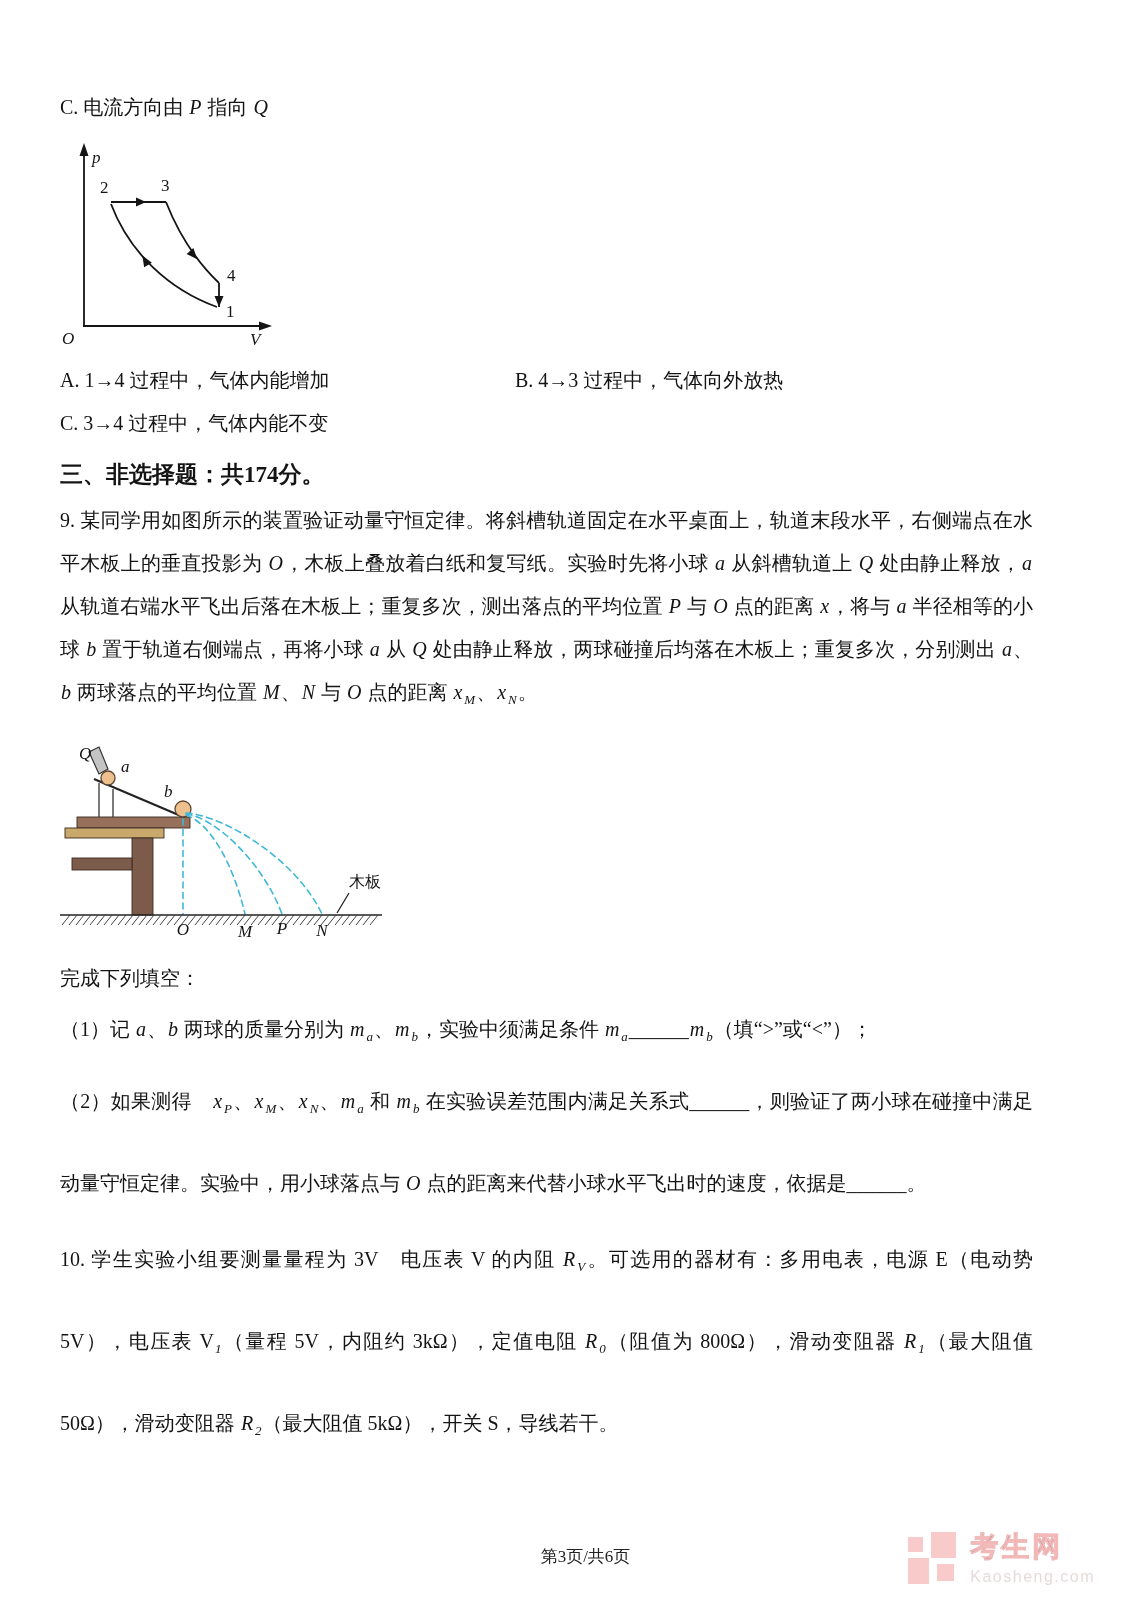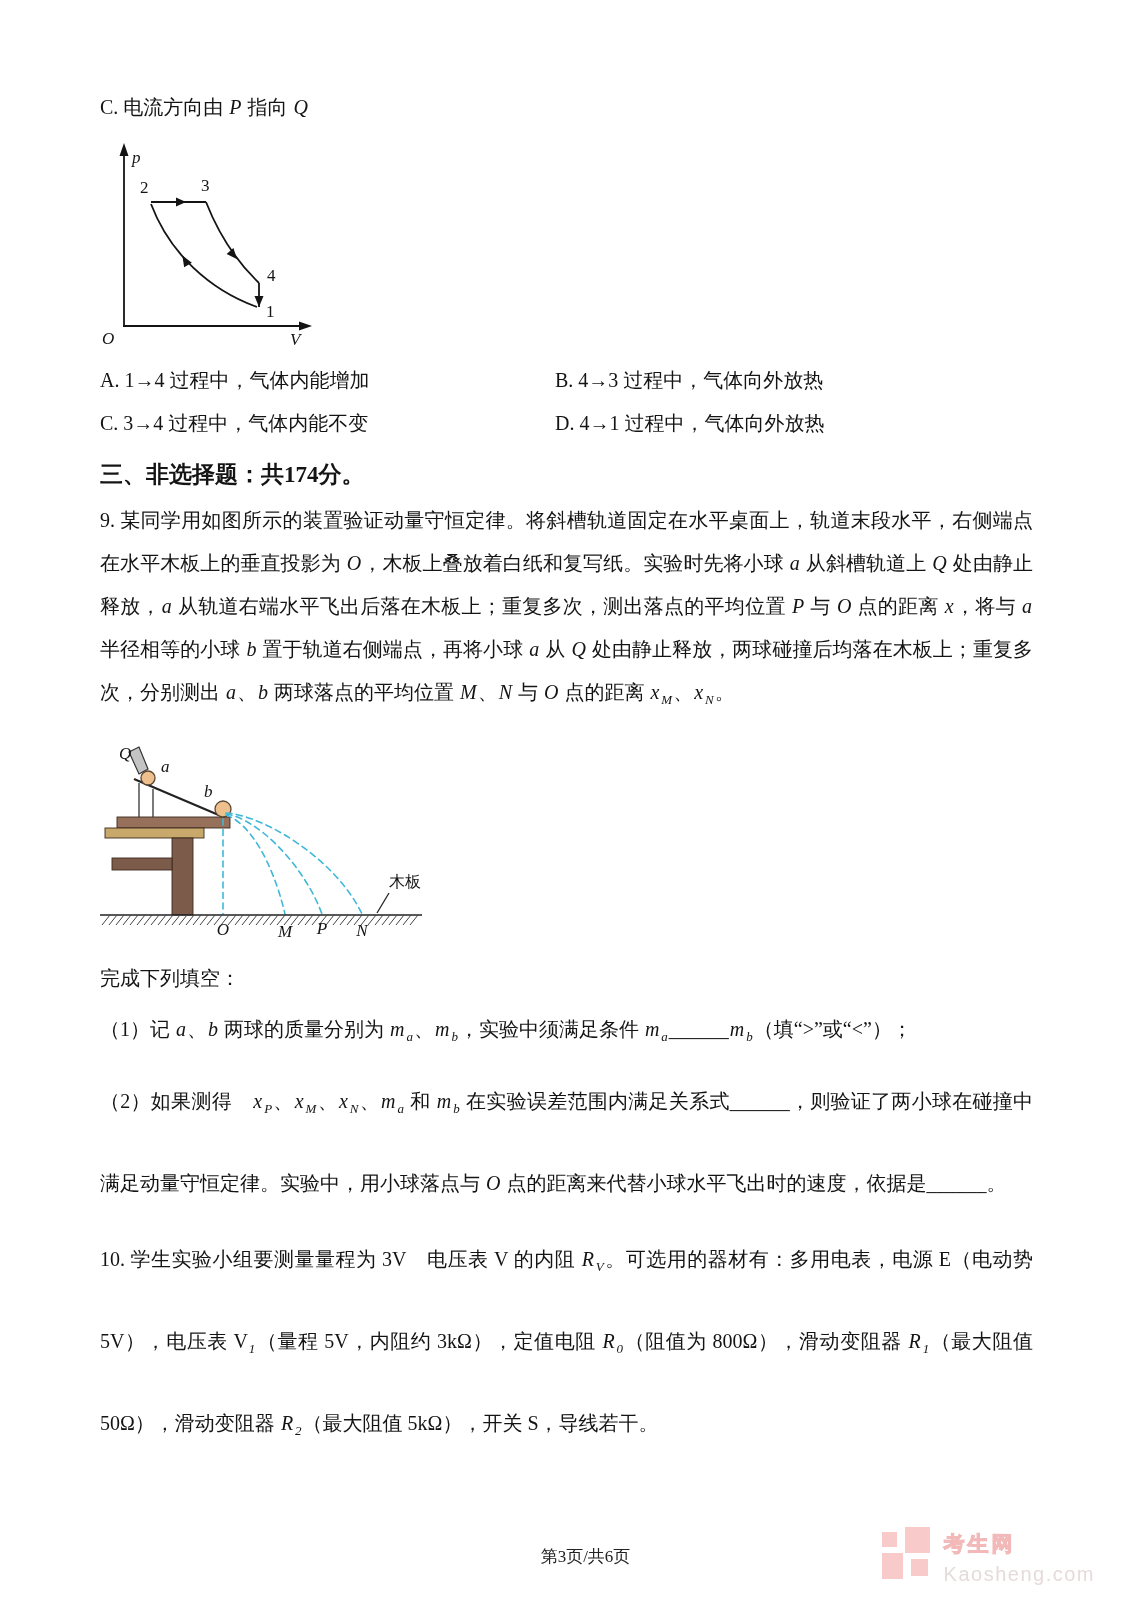--- a/index.html
+++ b/index.html
@@ -1,21 +1,21 @@
 <!DOCTYPE html>
 <html><head>
 <meta charset="utf-8">
 <style>
   html,body{margin:0;padding:0;}
   body{
     width:1131px;height:1600px;background:#ffffff;color:#141414;
     font-family:"Liberation Serif","DejaVu Serif",serif;
     position:relative;overflow:hidden;
   }
-  .page{padding:86px 98px 0 100px;}
+  .page{padding:86px 98px 0 60px;}
   .para{font-size:20px;line-height:43px;text-align:justify;margin:0;}
   .opt-row{display:flex;font-size:20px;line-height:43px;margin:0;}
   .opt-row .left{width:455px;flex:0 0 455px;}
   .vit{font-style:italic;padding:0 1px;}
   .vsub{font-style:italic;font-size:13px;vertical-align:-5px;padding:0 1px;}
   .section-header{font-size:23px;font-weight:bold;line-height:44px;margin:8px 0 0 0;}
   .pv-figure{margin:10px 0 2px -6px;}
   .exp-figure{margin:12px 0 0 -8px;}
   .wide{line-height:74px;font-family:Liberation Serif, serif;}
   .mid{line-height:50px;}
@@ -26,22 +26,22 @@
   .traj{fill:none;stroke:#3fb8d8;stroke-width:1.6;stroke-dasharray:6 4.5;stroke-linecap:round;}
   .footer-page{position:absolute;bottom:32px;left:0;width:100%;text-align:center;font-size:17px;color:#222;padding-left:20px;}
   .watermark{position:absolute;right:36px;bottom:14px;display:flex;align-items:flex-start;gap:10px;}
   .wm-mark{position:relative;width:52px;height:52px;}
   .wm-mark div{position:absolute;background:#f8caca;}
   .wm-b1{left:0;top:5px;width:15px;height:15px;}
   .wm-b2{left:0;top:26px;width:21px;height:26px;}
   .wm-b3{left:23px;top:0;width:25px;height:26px;}
   .wm-b4{left:29px;top:32px;width:17px;height:17px;}
   .wm-text{display:flex;flex-direction:column;}
-  .wm-brand{font-family:Liberation Serif, serif;font-weight:bold;font-size:21px;line-height:34px;letter-spacing:3px;color:#737373;-webkit-text-stroke:1px #f3b9b9;}
-  .wm-domain{font-family:"Liberation Sans","DejaVu Sans",sans-serif;font-size:20px;letter-spacing:1.5px;color:#e6dbdb;margin-top:2px;}
+  .wm-brand{font-family:Liberation Mono, monospace;font-weight:bold;font-size:28px;line-height:34px;letter-spacing:3px;color:#737373;-webkit-text-stroke:1px #f3b9b9;}
+  .wm-domain{font-family:"Liberation Sans","DejaVu Sans",sans-serif;font-size:16px;letter-spacing:1.5px;color:#e6dbdb;margin-top:2px;}
 </style>
 </head>
 <body>
 
 <div class="page">
 
   <div class="opt-row">
     <span class="left"><span>C. 电流方向由 </span><span class="vit">P</span><span> 指向 </span><span class="vit">Q</span></span>
   </div>
 
@@ -74,21 +74,20 @@
       <text x="172" y="178" class="snum">1</text>
     </svg>
   </div>
 
   <div class="opt-row" style="margin-top:8px;">
     <span class="left"><span>A. 1→4 过程中，气体内能增加</span></span>
     <span><span>B. 4→3 过程中，气体向外放热</span></span>
   </div>
   <div class="opt-row">
     <span class="left"><span>C. 3→4 过程中，气体内能不变</span></span>
-    <span><span>D. 4→1 过程中，气体向外放热</span></span>
   </div>
 
   <h3 class="section-header">三、非选择题：共174分。</h3>
 
   <p class="para" style="margin-top:2px;"><span>9. 某同学用如图所示的装置验证动量守恒定律。将斜槽轨道固定在水平桌面上，轨道末段水平，右侧端点在水平木板上的垂直投影为 </span><span class="vit">O</span><span>，木板上叠放着白纸和复写纸。实验时先将小球 </span><span class="vit">a</span><span> 从斜槽轨道上 </span><span class="vit">Q</span><span> 处由静止释放，</span><span class="vit">a</span><span> 从轨道右端水平飞出后落在木板上；重复多次，测出落点的平均位置 </span><span class="vit">P</span><span> 与 </span><span class="vit">O</span><span> 点的距离 </span><span class="vit">x</span><span>，将与 </span><span class="vit">a</span><span> 半径相等的小球 </span><span class="vit">b</span><span> 置于轨道右侧端点，再将小球 </span><span class="vit">a</span><span> 从 </span><span class="vit">Q</span><span> 处由静止释放，两球碰撞后均落在木板上；重复多次，分别测出 </span><span class="vit">a</span><span>、</span><span class="vit">b</span><span> 两球落点的平均位置 </span><span class="vit">M</span><span>、</span><span class="vit">N</span><span> 与 </span><span class="vit">O</span><span> 点的距离 </span><span class="vit">x</span><span class="vsub">M</span><span>、</span><span class="vit">x</span><span class="vsub">N</span><span>。</span></p>
 
   <div class="exp-figure">
     <svg width="432" height="210" viewBox="0 0 432 210">
 
       <line x1="42" y1="46" x2="129" y2="83" stroke="#222" stroke-width="2.2"></line>

